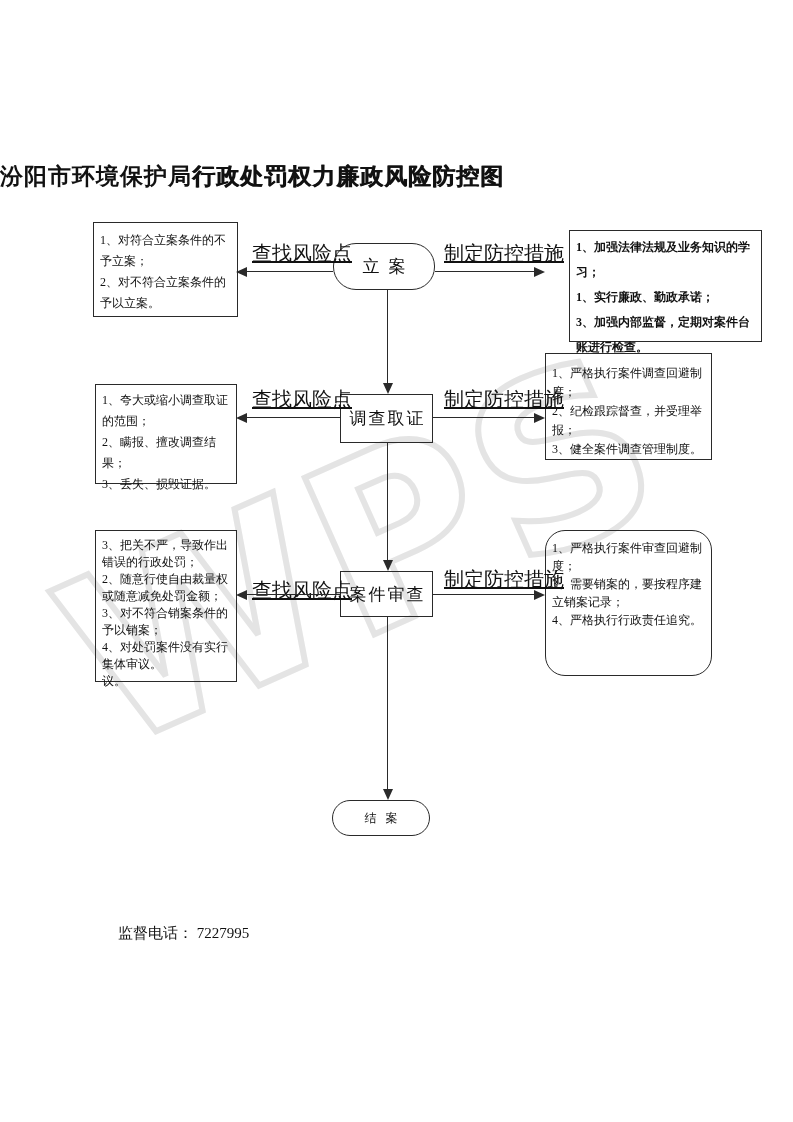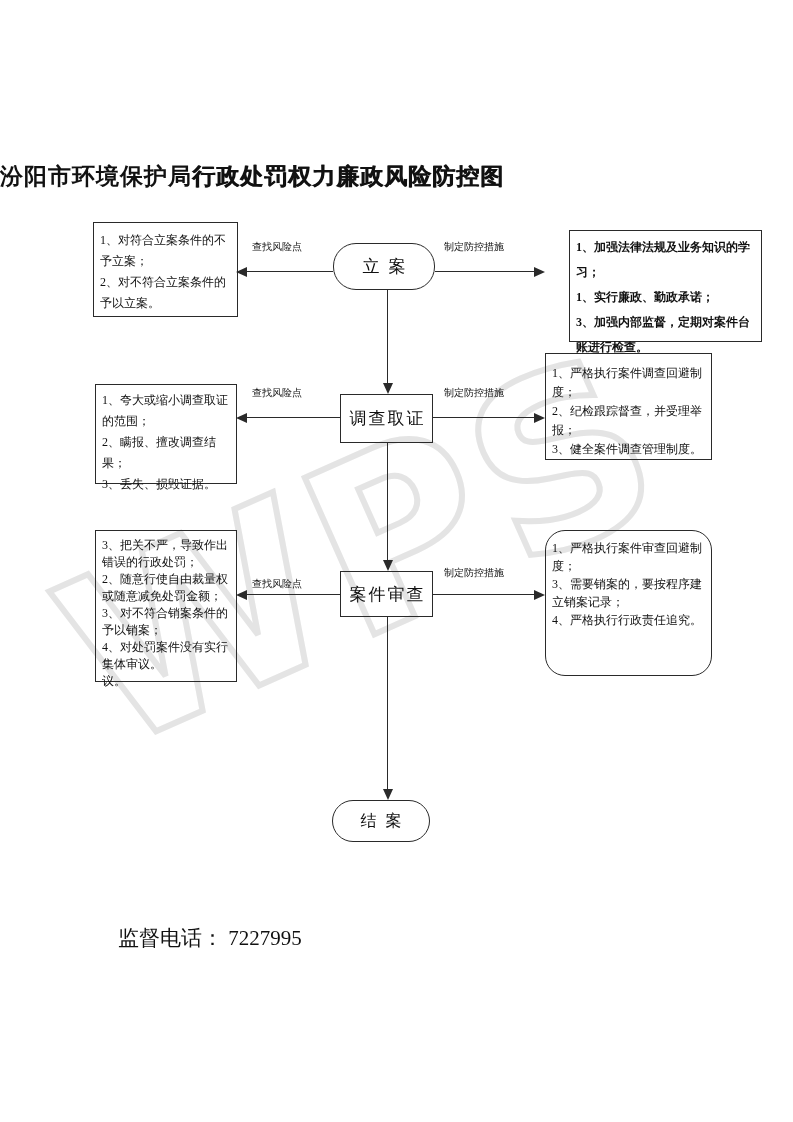--- a/index.html
+++ b/index.html
@@ -17,28 +17,28 @@
   .lh21{line-height:21px;} .lh25{line-height:25px;} .lh19{line-height:19px;}
   .lh18{line-height:18px;} .lh17{line-height:17px;}
   .pt7{padding-top:7px;} .pt5{padding-top:5px;} .pt4{padding-top:4px;}
   .pt8{padding-top:8px;} .pt6{padding-top:6px;} .pt10{padding-top:10px;}
   .node{position:absolute;border:1.4px solid #2a2a2a;background:transparent;
         display:flex;align-items:center;justify-content:center;
         font-size:17px;box-sizing:border-box;}
   .oval{border-radius:23px;}
   .sp9{letter-spacing:9px;text-indent:9px;}
   .sp2{letter-spacing:2px;text-indent:2px;}
-  .albl{position:absolute;font-size:10px;white-space:nowrap;}
+  .albl{position:absolute;font-size:20px;white-space:nowrap;text-decoration:underline;}
   .hline{position:absolute;height:1.4px;background:#2a2a2a;}
   .vline{position:absolute;width:1.4px;background:#2a2a2a;}
   .ah{position:absolute;width:0;height:0;}
   .ah-left{border-top:5px solid transparent;border-bottom:5px solid transparent;border-right:11px solid #2a2a2a;}
   .ah-right{border-top:5px solid transparent;border-bottom:5px solid transparent;border-left:11px solid #2a2a2a;}
   .ah-down{border-left:5px solid transparent;border-right:5px solid transparent;border-top:11px solid #2a2a2a;}
-  .footer{position:absolute;left:118px;top:924px;font-size:21px;white-space:nowrap;}
+  .footer{position:absolute;left:118px;top:924px;font-size:15px;white-space:nowrap;}
 </style>
 </head>
 <body>
 
 <div class="page">
 
   <svg class="layer wm" width="793" height="1122" viewBox="0 0 793 1122">
     <text x="395" y="625" transform="rotate(-24 395 625)" text-anchor="middle" font-family="DejaVu Sans, sans-serif" font-weight="bold" font-size="235" letter-spacing="6" fill="none" stroke="#e4e4e4" stroke-width="6">WPS</text>
   </svg>
 
@@ -123,20 +123,20 @@
     <div class="albl" style="left:444px;top:566px;">制定防控措施</div>
 
     <div class="hline" style="left:243px;top:594px;width:97px;"></div>
     <div class="ah ah-left" style="left:236px;top:590px;"></div>
     <div class="hline" style="left:433px;top:594px;width:105px;"></div>
     <div class="ah ah-right" style="left:534px;top:590px;"></div>
 
     <div class="vline" style="left:387px;top:617px;height:173px;"></div>
     <div class="ah ah-down" style="left:383px;top:789px;"></div>
 
-    <div class="node oval sp9" style="left:332px;top:800px;width:98px;height:42px;font-size:16px;">
+    <div class="node oval sp9" style="left:332px;top:800px;width:98px;height:36px;font-size:12px;">
       <span>结案</span>
     </div>
 
     <div class="footer">监督电话： 7227995</div>
 
   </div>
 </div>
 
 </body></html>

